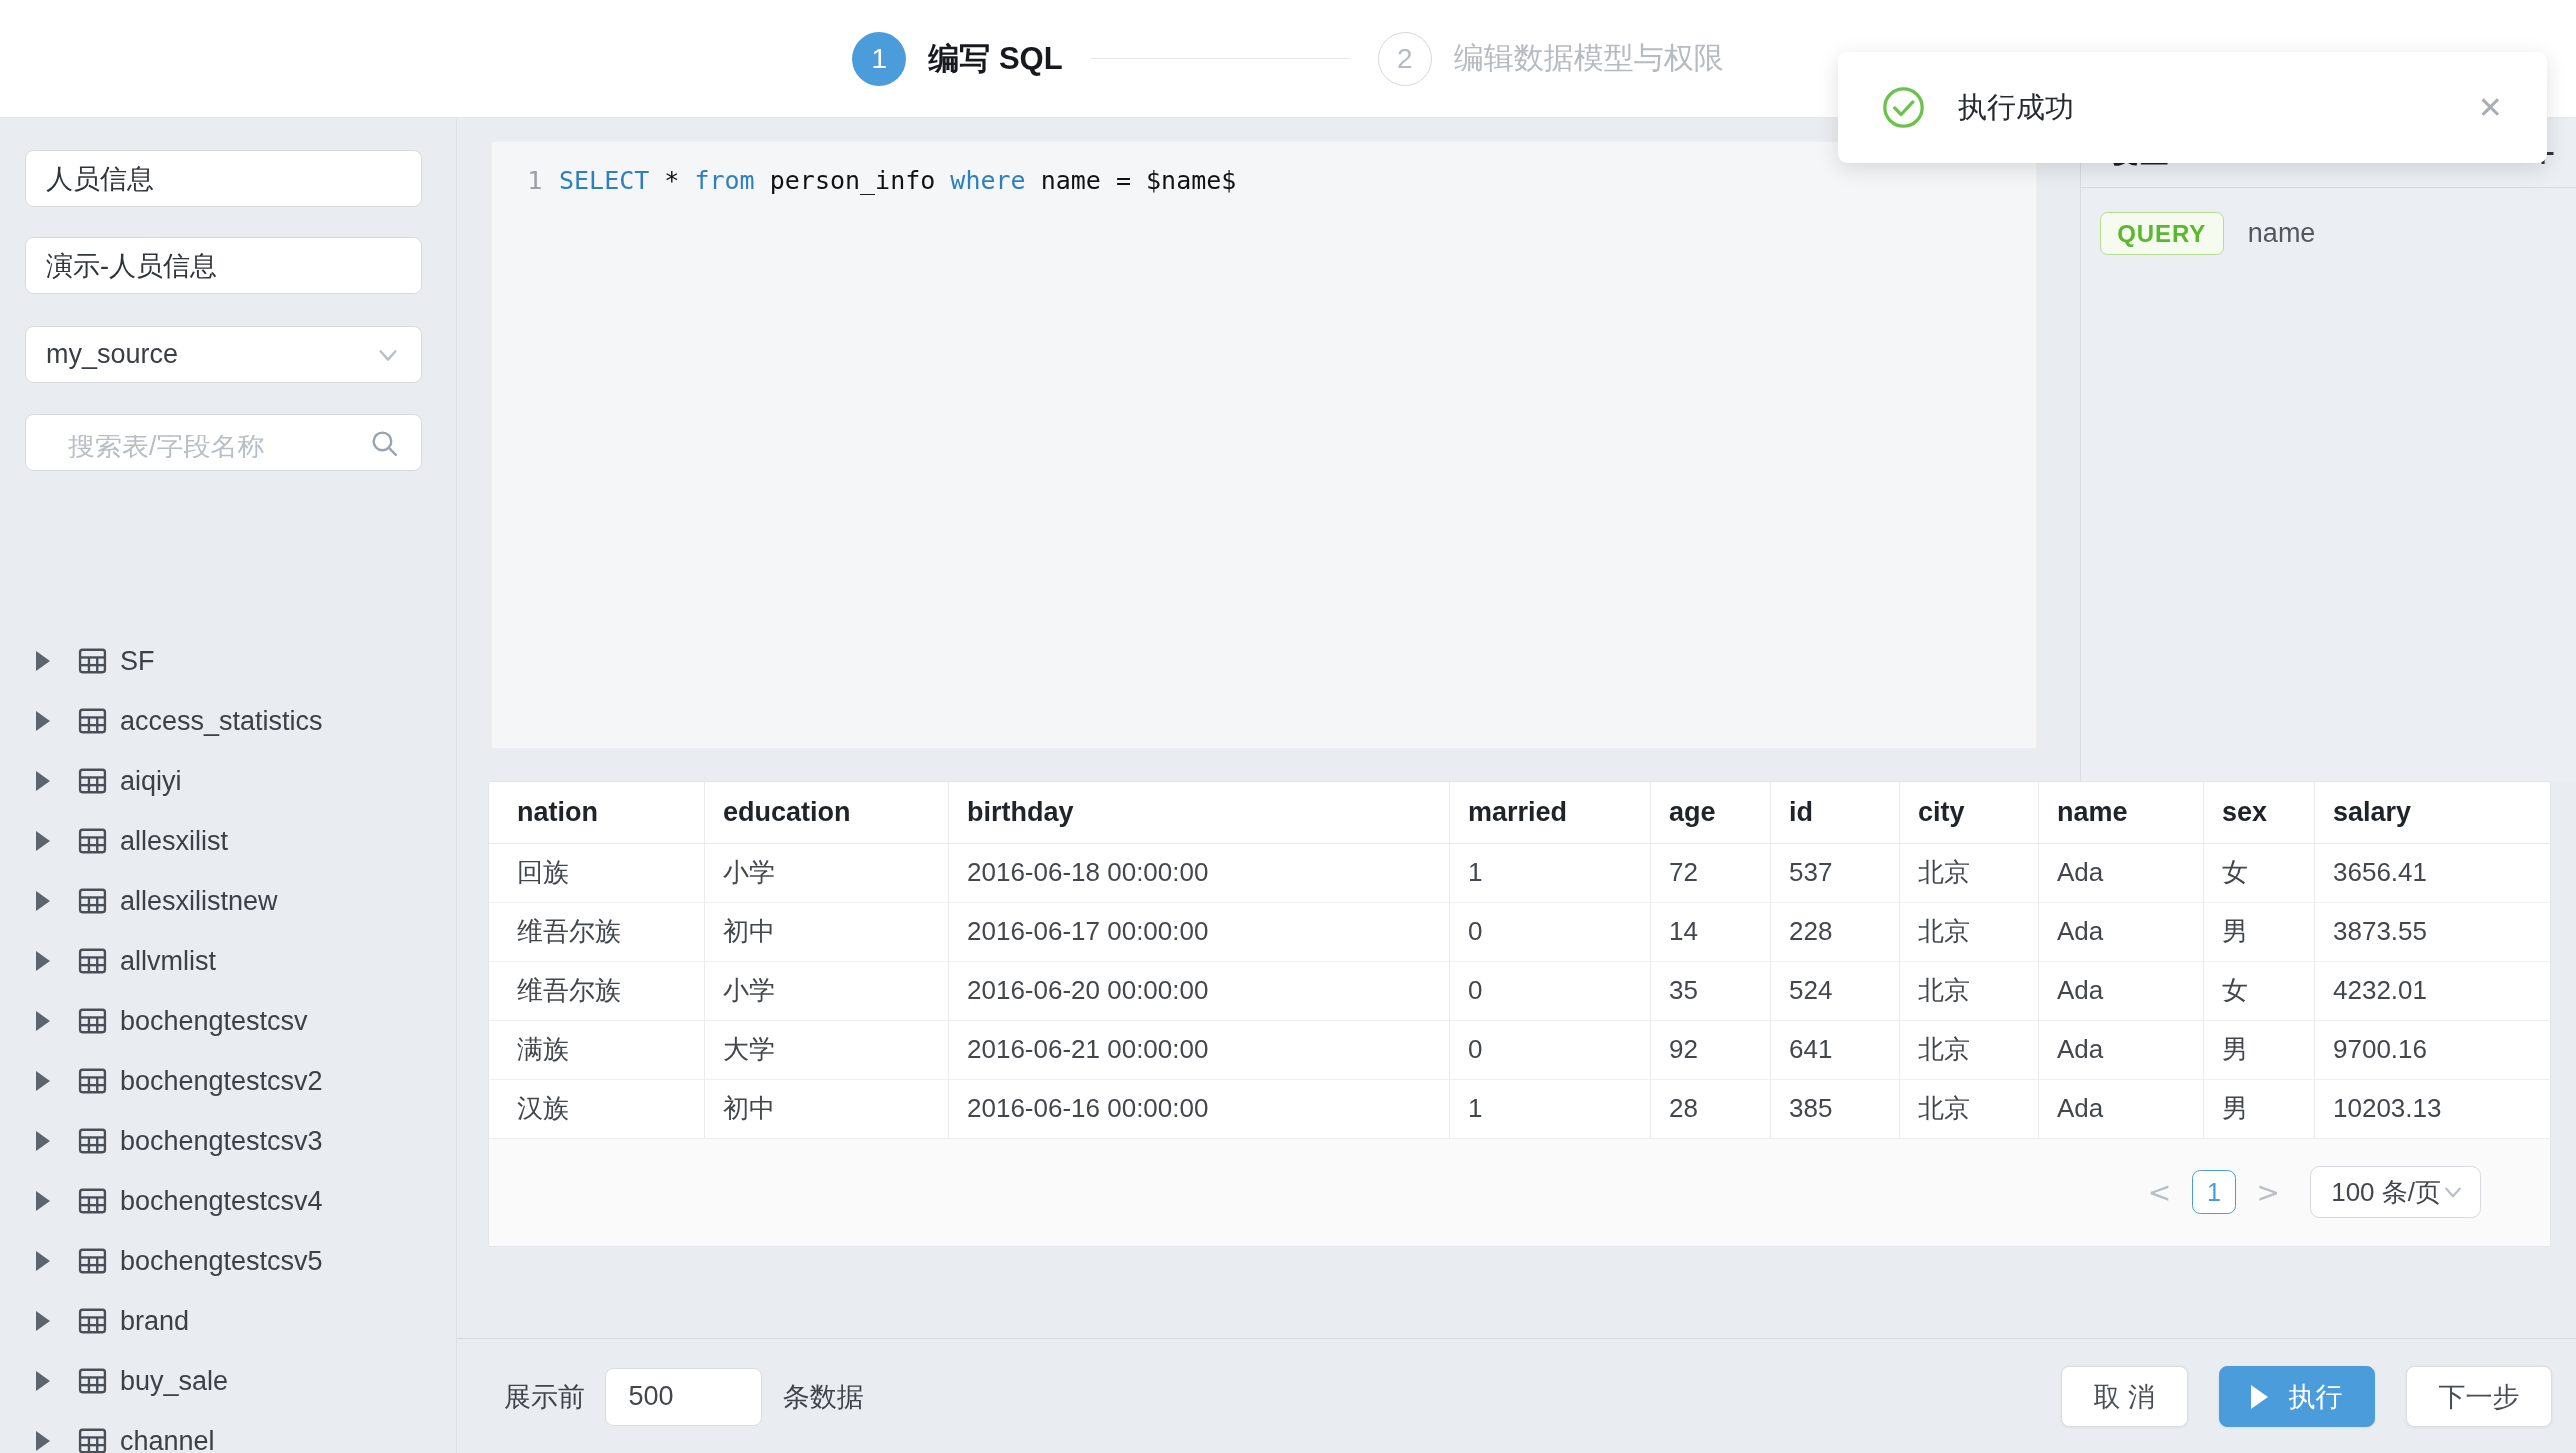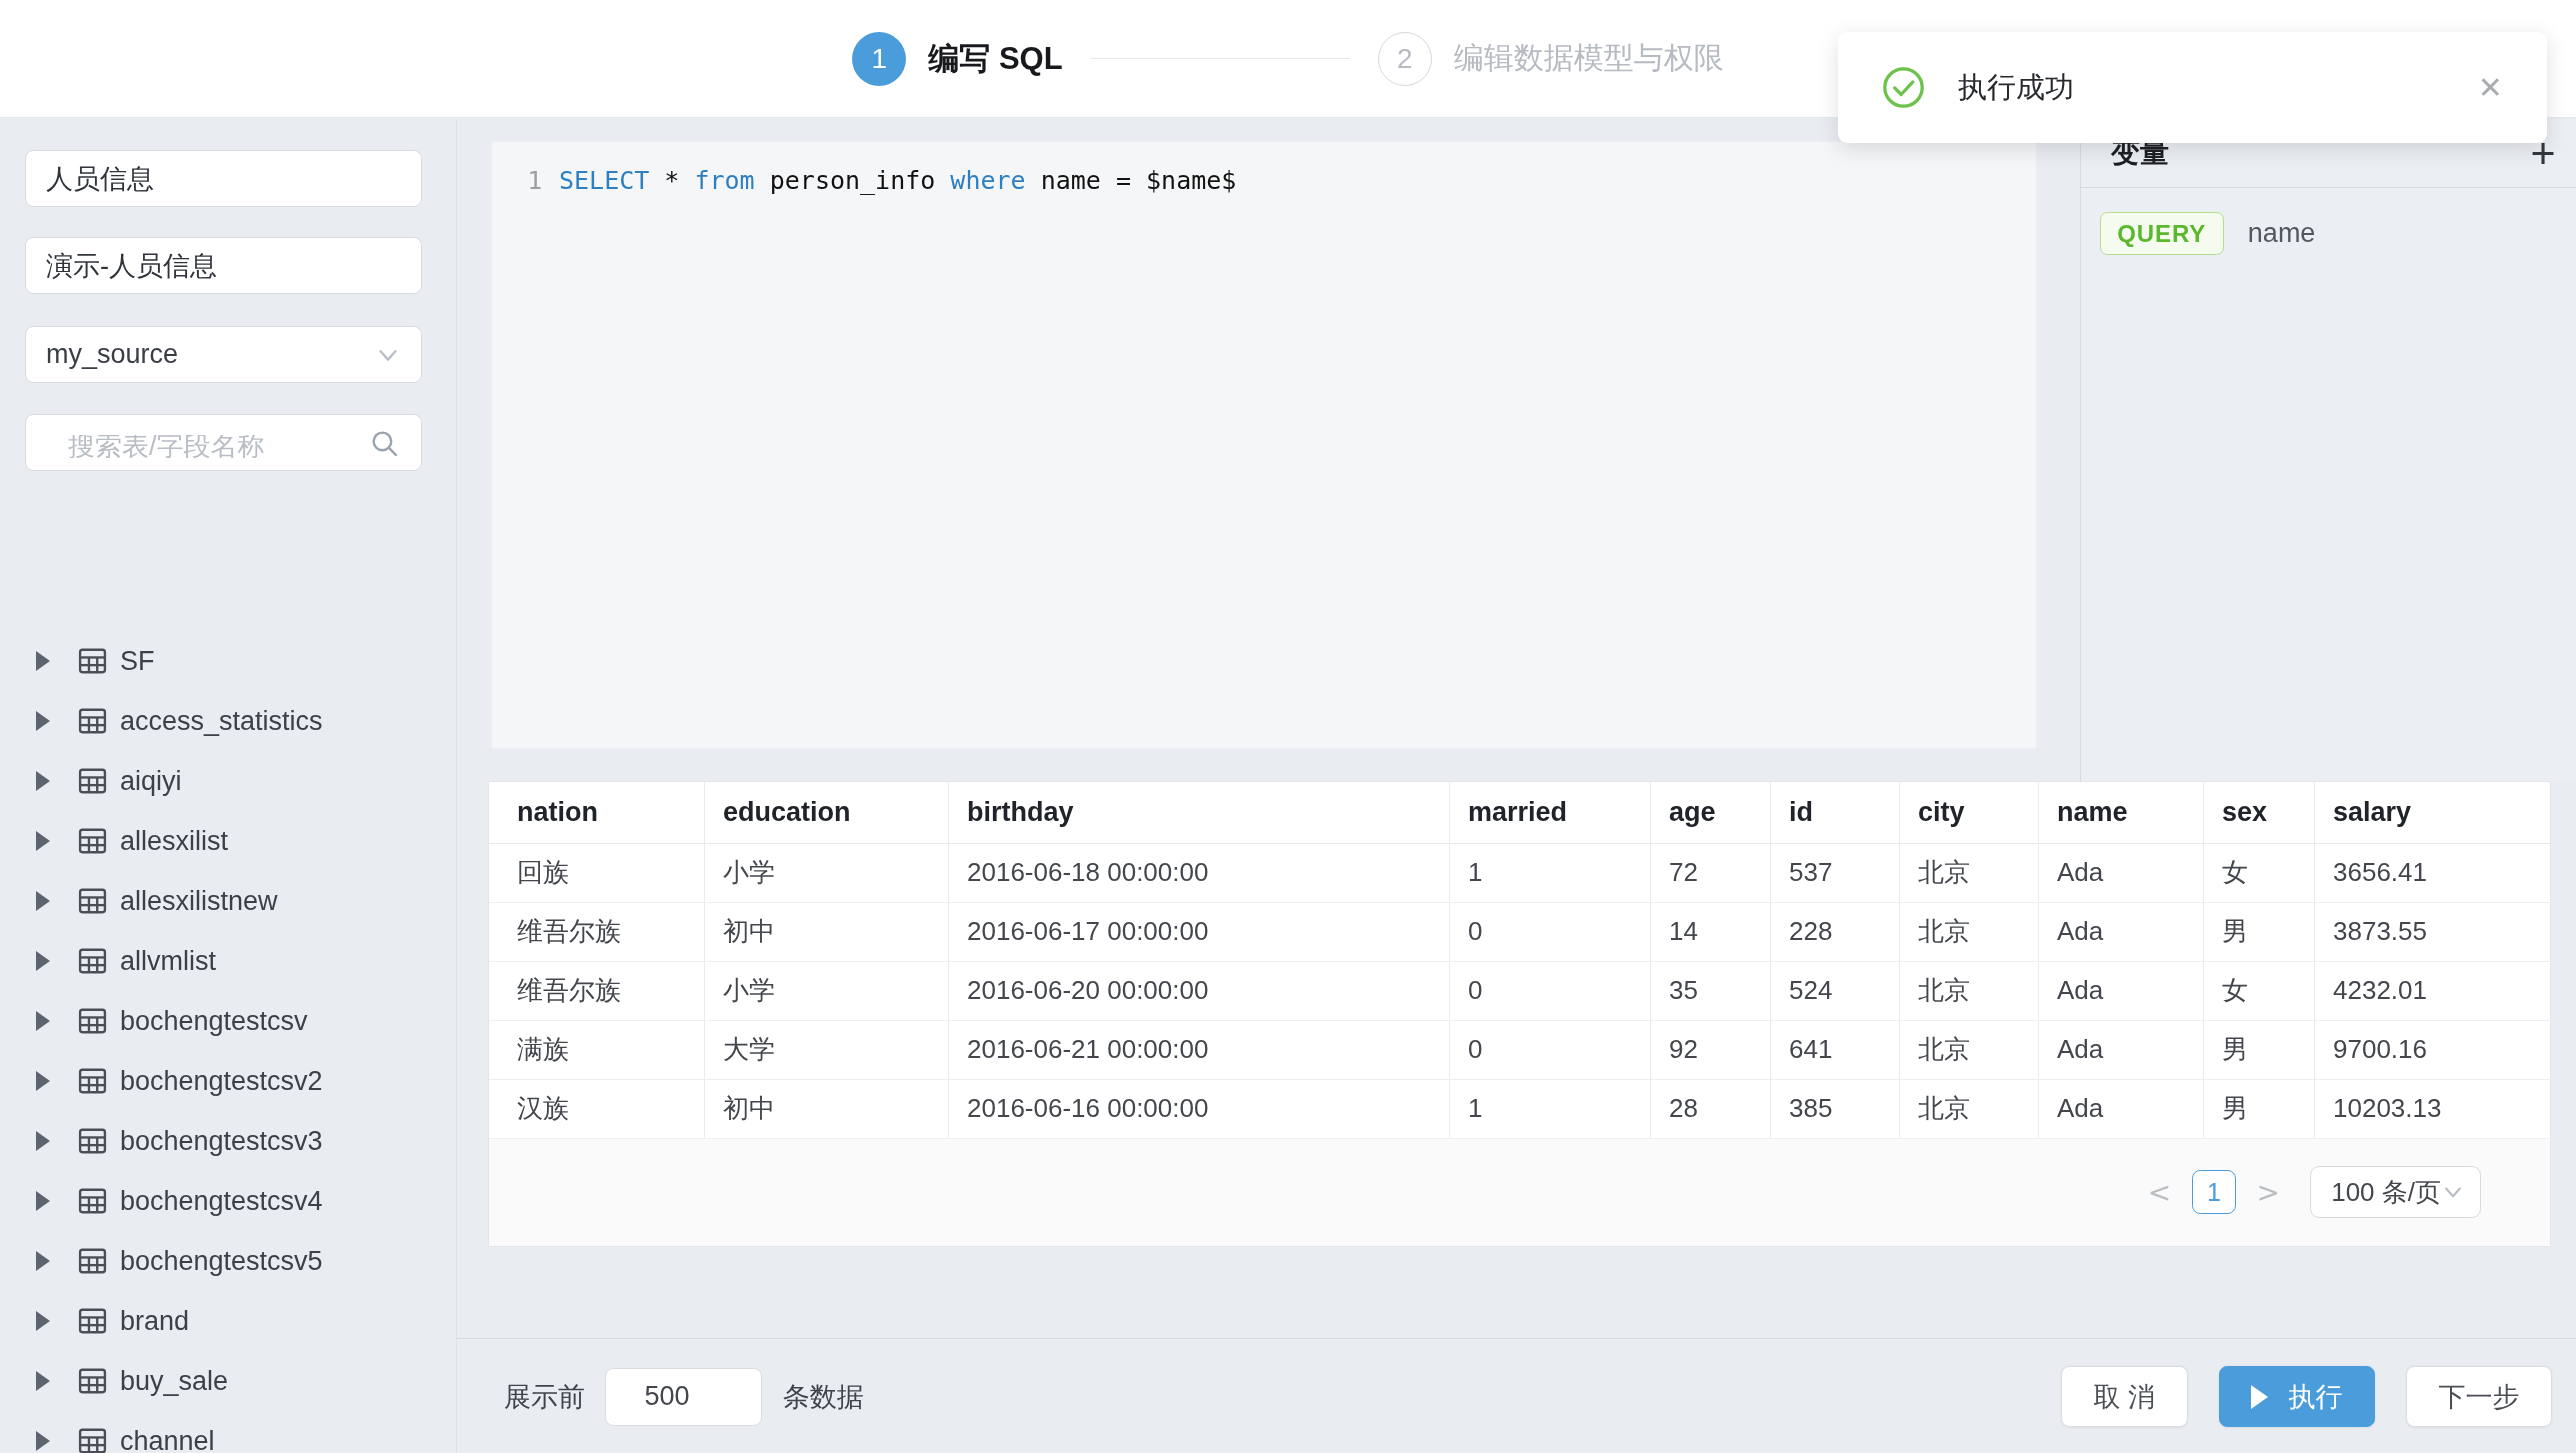--- a/index.html
+++ b/index.html
@@ -33,21 +33,21 @@
     display:flex;align-items:center;justify-content:center;
     font-size:28px;
   }
   .step-circle.active{background:var(--primary);color:#fff;}
   .step-circle.inactive{background:#fff;border:1.9px solid #d5d8dd;color:#b6bac1;}
   .step-label.active{font-size:31px;font-weight:bold;color:#17191d;}
   .step-label.inactive{font-size:30px;color:#b6bac1;}
   .step-line{width:259px;height:1.9px;background:#e6e8ec;}
   
   .toast{
-    position:absolute;left:1838px;top:32px;width:709px;height:111px;
+    position:absolute;left:1838px;top:52px;width:709px;height:111px;
     background:#fff;border-radius:9.3px;z-index:100;
     box-shadow:0 5.6px 22px rgba(0,0,0,.12);
     display:flex;align-items:center;padding:0 44px;gap:33px;
   }
   .toast-msg{font-size:29px;color:#26292e;flex:1;}
   .toast-close{font-size:30px;color:#a8adb4;cursor:pointer;font-weight:300;}
   
   .sidebar{
     position:absolute;left:0;top:119px;width:457px;height:1334px;
     background:var(--page-bg);border-right:1.9px solid #dde1e6;
@@ -140,21 +140,21 @@
   
   .bottom-bar{
     position:absolute;left:457px;top:1338px;width:2119px;height:116px;
     background:var(--page-bg);border-top:1.9px solid #d6d9dd;
     display:flex;align-items:center;z-index:5;
   }
   .limit-group{display:flex;align-items:center;margin-left:47px;gap:20.4px;}
   .limit-label{font-size:27px;color:#3f434a;}
   .limit-input{
     width:157px;height:58px;background:#fff;border:0.9px solid #d8dbe0;border-radius:8.3px;
-    font-size:27px;color:#43474d;padding:0 38px;outline:none;
+    font-size:27px;color:#43474d;padding:0 22px;outline:none;
     font-family:"Liberation Sans","DejaVu Sans",sans-serif;
   }
   .btn-group{margin-left:auto;margin-right:24px;display:flex;align-items:center;gap:31px;}
   .btn{
     height:61px;border-radius:8.3px;font-size:27px;display:inline-flex;align-items:center;justify-content:center;
     cursor:pointer;padding:0 31.5px;box-shadow:0 0.9px 2.8px rgba(0,0,0,.06);
     font-family:"Liberation Sans","DejaVu Sans",sans-serif;
   }
   .btn.plain{background:#fff;border:0.9px solid #d9dce0;color:#4a4e55;}
   .btn.primary{background:var(--primary);border:0.9px solid var(--primary);color:#fff;gap:20.4px;}

